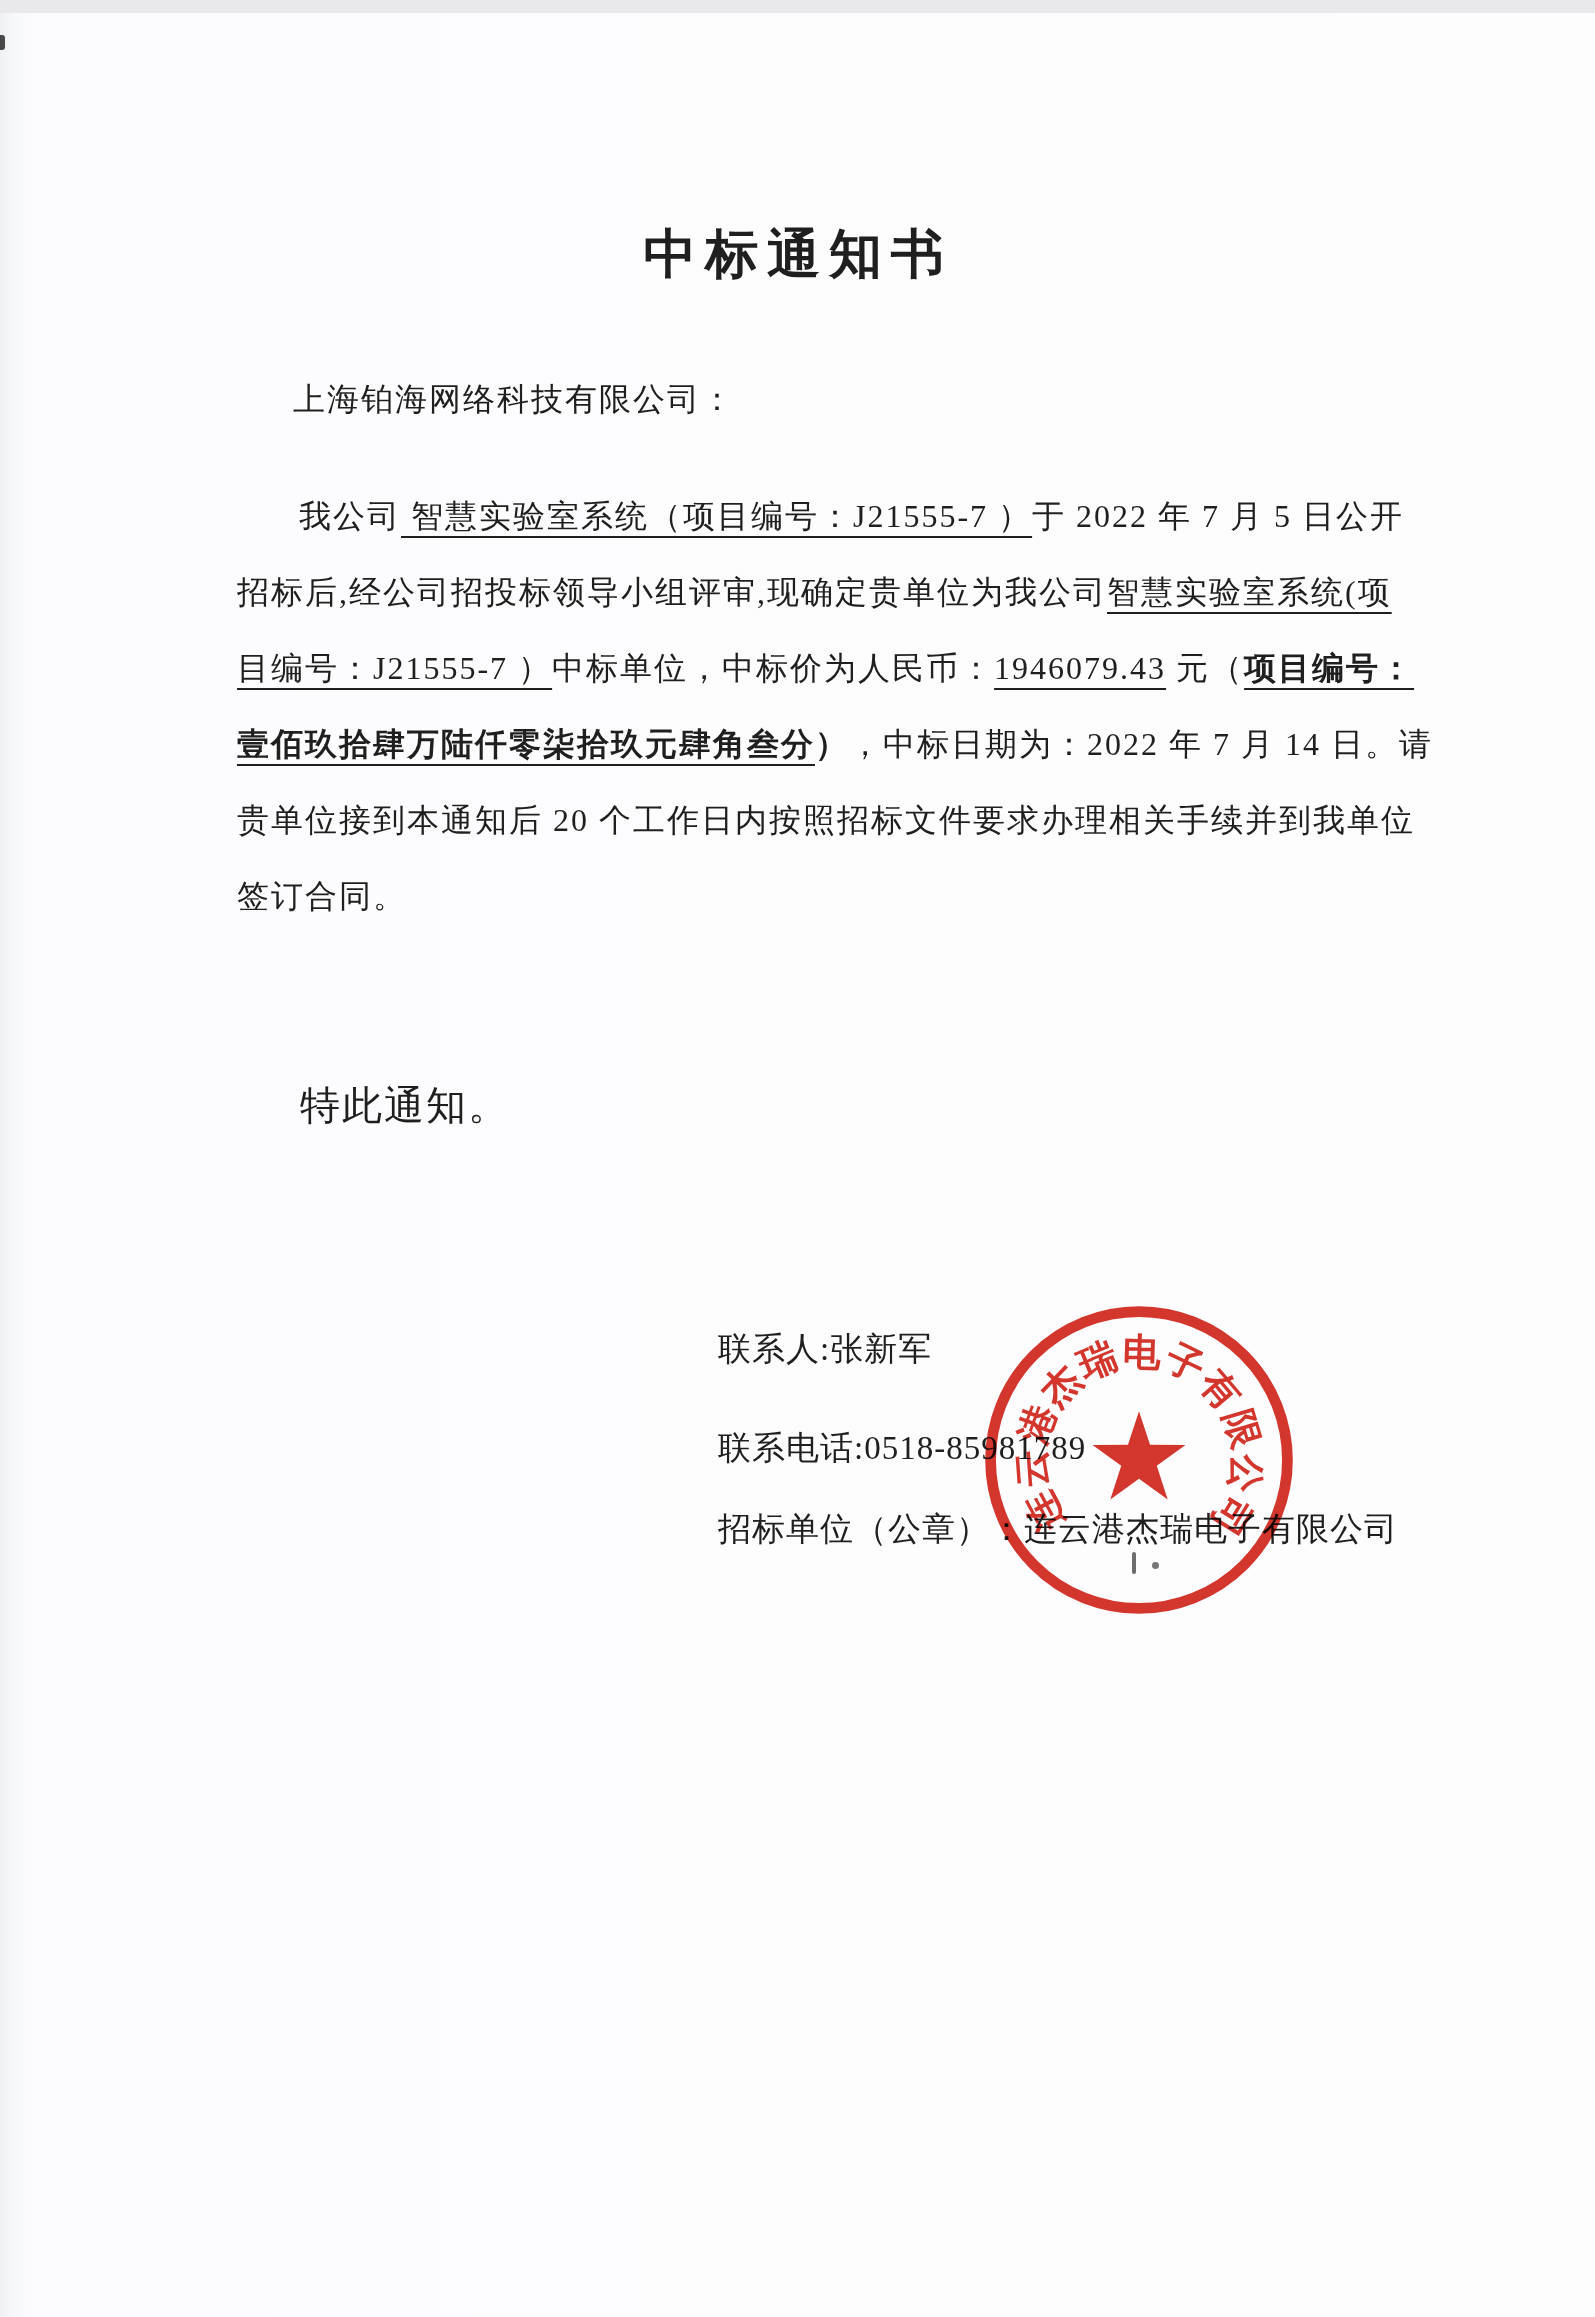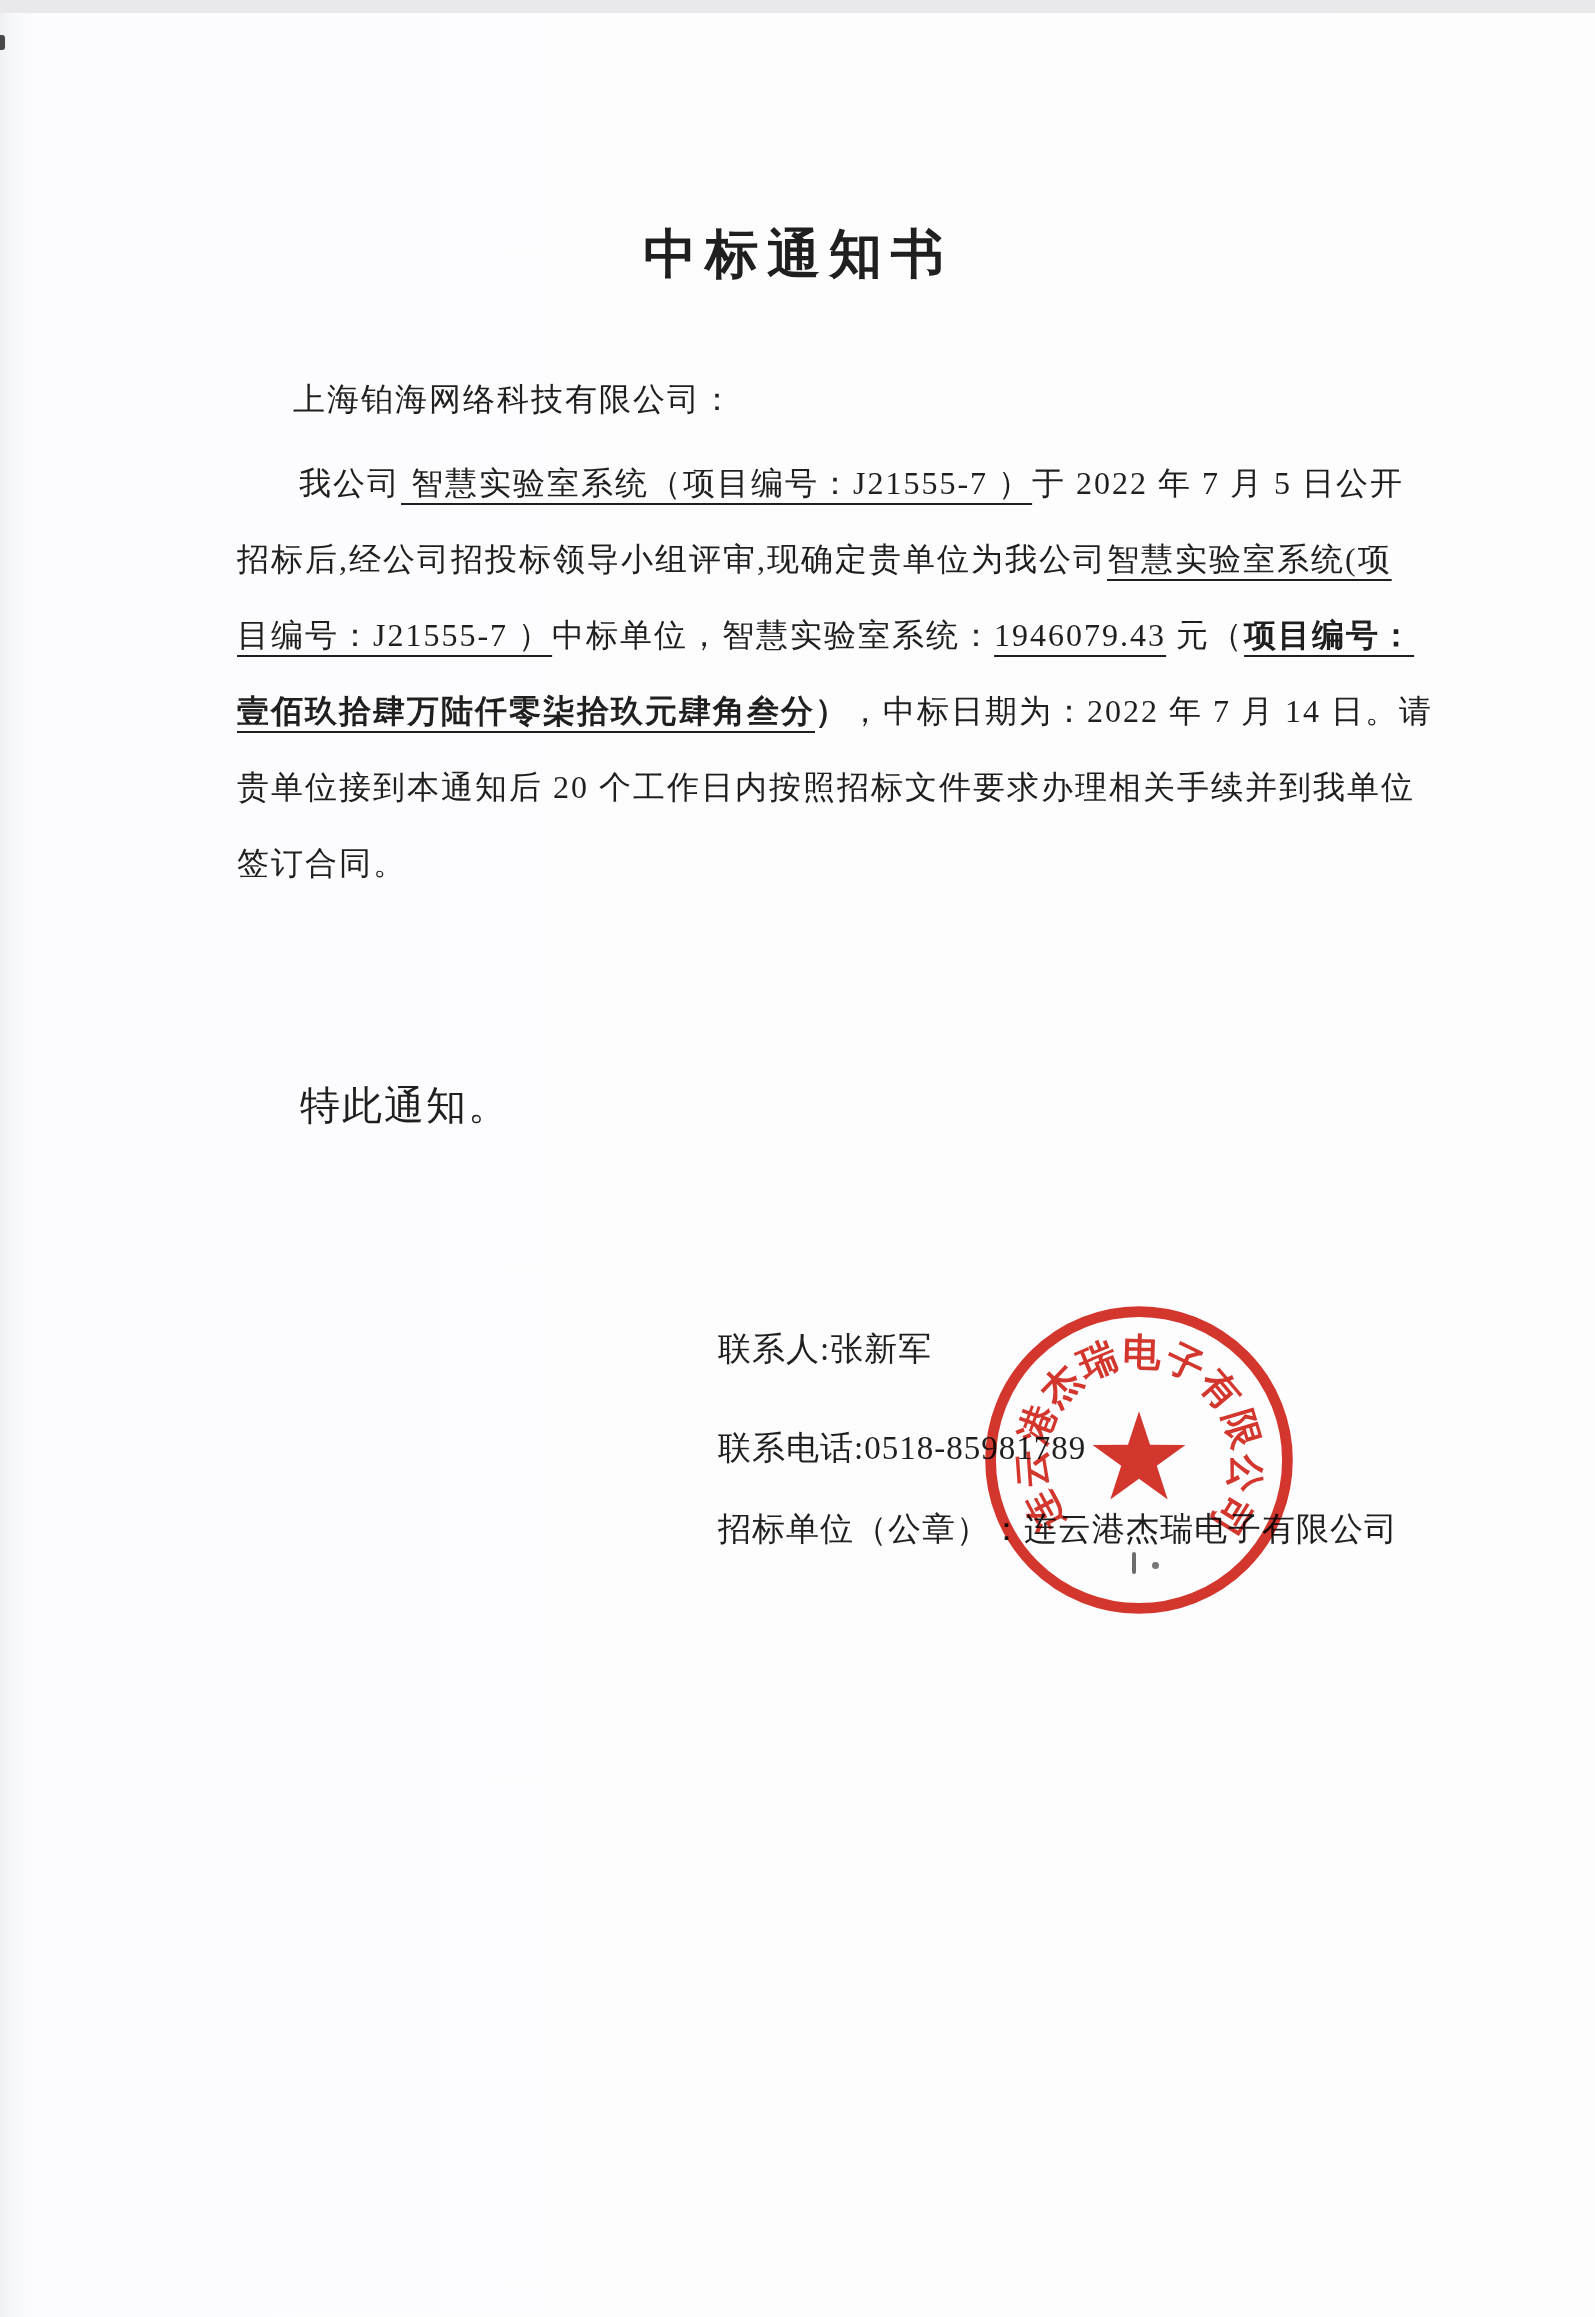--- a/index.html
+++ b/index.html
@@ -16,21 +16,21 @@
   .speck{position:absolute;left:0;top:21.5px;width:4.9px;height:15.6px;background:#2a2a2a;border-radius:0 2.9px 2.9px 0;opacity:.85;}
   .title{
     position:absolute;left:0;top:171px;width:100%;
     text-align:center;font-size:53px;font-weight:bold;letter-spacing:8.8px;
     line-height:68px;
   }
   .recipient{
     position:absolute;left:293px;top:363px;
     font-size:32px;letter-spacing:2px;line-height:47px;white-space:nowrap;
   }
-  .body-block{position:absolute;left:237px;top:432px;width:1146px;}
+  .body-block{position:absolute;left:237px;top:465px;width:1146px;}
   .line{
     height:76px;line-height:76px;font-size:32px;letter-spacing:2px;
     white-space:nowrap;
   }
   .line.indent{text-indent:62px;}
   .line span{text-decoration:none;}
   .line span.u{text-decoration:underline;text-decoration-thickness:2.4px;text-underline-offset:8.8px;}
   .line span.b{font-weight:bold;}
   .closing{
     position:absolute;left:300px;top:1069px;
@@ -59,21 +59,21 @@
 
   <div class="speck"></div>
 
   <h1 class="title">中标通知书</h1>
 
   <div class="recipient">上海铂海网络科技有限公司：</div>
 
   <div class="body-block">
       <div class="line indent"><span>我公司</span><span class="u"> 智慧实验室系统（项目编号：J21555-7 ）</span><span>于 2022 年 7 月 5 日公开</span></div>
       <div class="line"><span>招标后,经公司招投标领导小组评审,现确定贵单位为我公司</span><span class="u">智慧实验室系统(项</span></div>
-      <div class="line"><span class="u">目编号：J21555-7 ）</span><span>中标单位，智慧实验室系统：</span><span class="u">1946079.43</span><span> 元（</span><span class="u b">项目编号：</span></div>
+      <div class="line"><span class="u">目编号：J21555-7 ）</span><span>中标单位，中标价为人民币：</span><span class="u">1946079.43</span><span> 元（</span><span class="u b">项目编号：</span></div>
       <div class="line"><span class="u b">壹佰玖拾肆万陆仟零柒拾玖元肆角叁分</span><span class="b">）</span><span>，中标日期为：2022 年 7 月 14 日。请</span></div>
       <div class="line"><span>贵单位接到本通知后 20 个工作日内按照招标文件要求办理相关手续并到我单位</span></div>
       <div class="line"><span>签订合同。</span></div>
     </div>
 
   <div class="closing">特此通知。</div>
 
   <div class="contact-line contact-person">联系人:张新军</div>
   <div class="contact-line contact-phone">联系电话:0518-85981789</div>
   <div class="contact-line contact-issuer">招标单位（公章）：连云港杰瑞电子有限公司</div>

